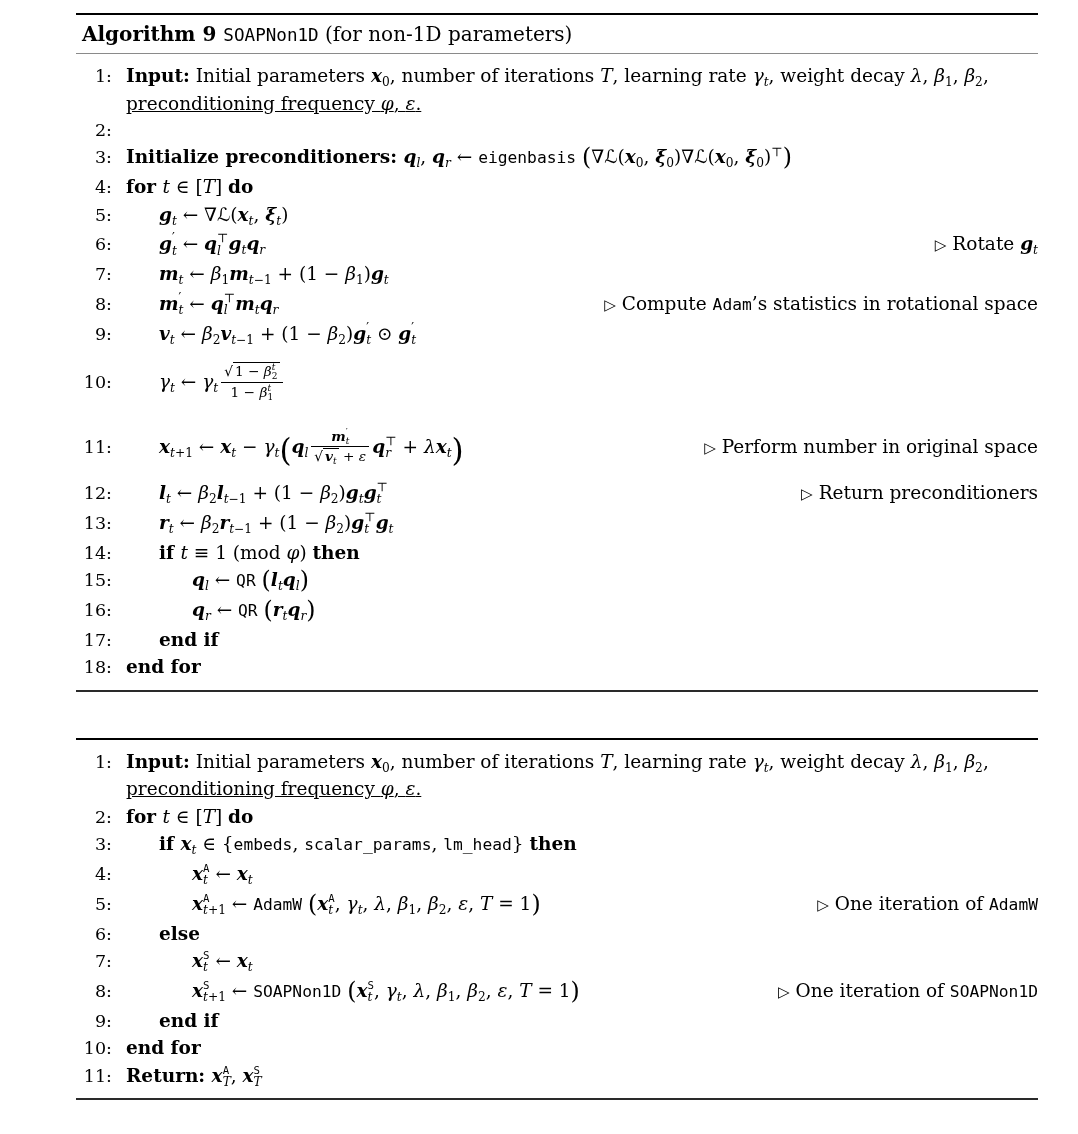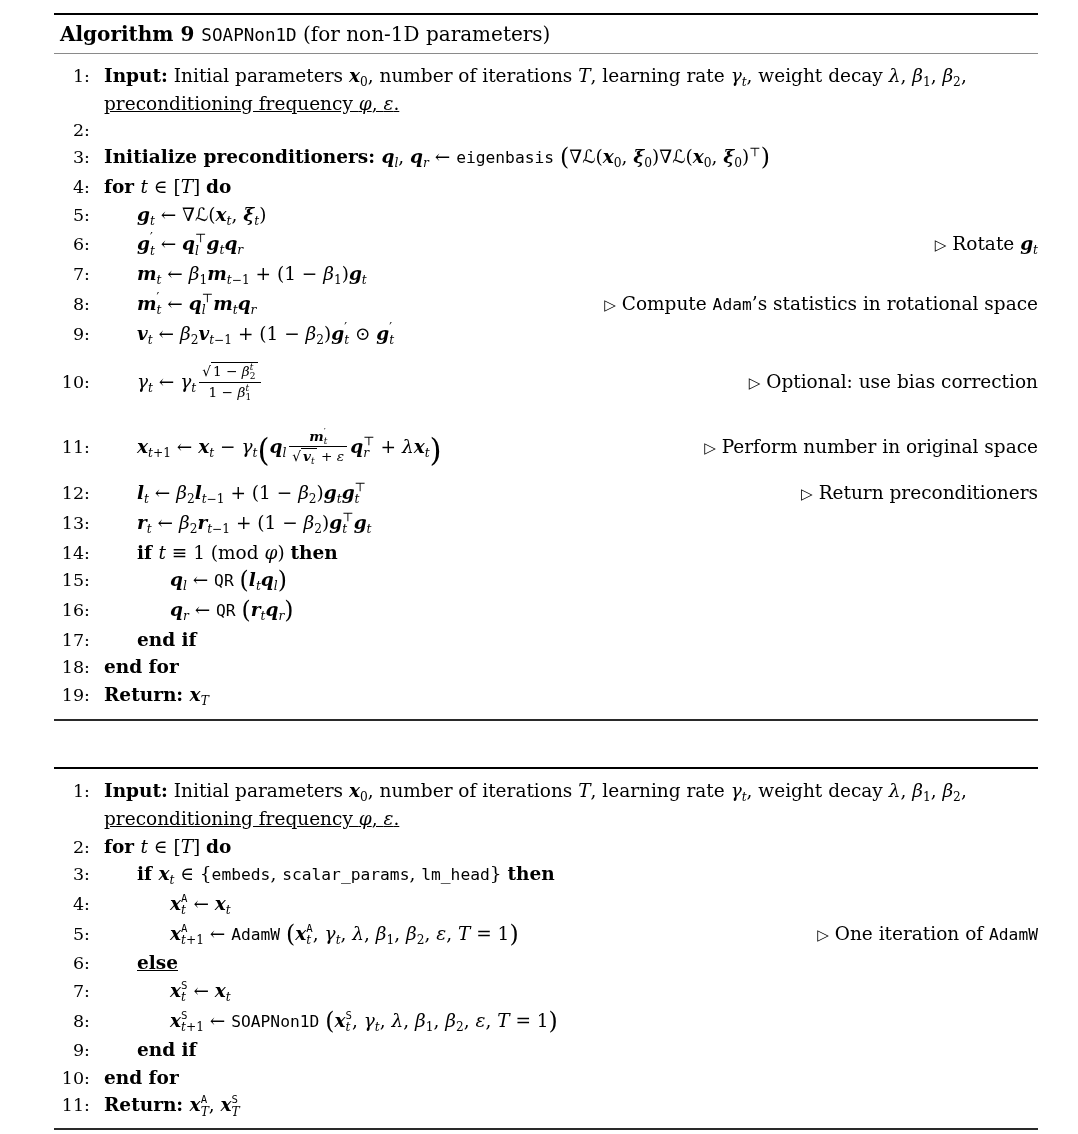--- a/index.html
+++ b/index.html
@@ -2,21 +2,21 @@
 <html><head>
 <meta charset="utf-8">
 <style>
   html,body{margin:0;padding:0;}
   body{
     width:1078px;height:1134px;overflow:hidden;
     background:#ffffff;color:#000000;
     font-family:"DejaVu Serif","DejaVu Sans",serif;
     font-size:18.5px;
   }
-  .page{box-sizing:border-box;padding:13px 40px 0 54px;}
+  .page{box-sizing:border-box;padding:13px 40px 0 76px;}
   .algorithm{border-top:2.5px solid #000;border-bottom:2px solid #2a2a2a;}
   .algorithm.second{margin-top:46px;}
   .alg-title{font-size:20px;padding:7px 0 7px 6px;border-bottom:1.5px solid #8a8a8a;}
   .alg-body{padding:8px 0 9px;}
   .alg-line{display:flex;align-items:baseline;padding:1px 0;line-height:1.38;}
   .ln{flex:none;width:36px;text-align:right;font-size:17.5px;}
   .lc{}
   .lc2{display:block;text-decoration:underline;}
   .cmt{margin-left:auto;padding-left:12px;white-space:nowrap;text-align:center;}
   
@@ -82,21 +82,20 @@
           <span class="lc" style="padding-left: 47px;"><span class="g-bi">m</span><span class="ss"><span class="ssu"><span class="g-r">′</span></span><span class="ssd"><span class="g-i">t</span></span></span><span class="g-r"> ← </span><span class="g-bi">q</span><span class="ss"><span class="ssu"><span class="g-r">⊤</span></span><span class="ssd"><span class="g-i">l</span></span></span><span class="g-bi">m</span><span class="sb"><span class="g-i">t</span></span><span class="g-bi">q</span><span class="sb"><span class="g-i">r</span></span></span>
           <span class="cmt"><span class="g-tri">▷</span><span class="g-r"> Compute </span><span class="g-m">Adam</span><span class="g-r">’s statistics in rotational space</span></span>
         </div>
         <div class="alg-line">
           <span class="ln">9:</span>
           <span class="lc" style="padding-left: 47px;"><span class="g-bi">v</span><span class="sb"><span class="g-i">t</span></span><span class="g-r"> ← </span><span class="g-i">β</span><span class="sb"><span class="g-r">2</span></span><span class="g-bi">v</span><span class="sb"><span class="g-i">t</span><span class="g-r">−1</span></span><span class="g-r"> + (1 − </span><span class="g-i">β</span><span class="sb"><span class="g-r">2</span></span><span class="g-r">)</span><span class="g-bi">g</span><span class="ss"><span class="ssu"><span class="g-r">′</span></span><span class="ssd"><span class="g-i">t</span></span></span><span class="g-r"> ⊙ </span><span class="g-bi">g</span><span class="ss"><span class="ssu"><span class="g-r">′</span></span><span class="ssd"><span class="g-i">t</span></span></span></span>
         </div>
         <div class="alg-line">
           <span class="ln">10:</span>
           <span class="lc" style="padding-left: 47px;"><span class="g-i">γ</span><span class="sb"><span class="g-i">t</span></span><span class="g-r"> ← </span><span class="g-i">γ</span><span class="sb"><span class="g-i">t</span></span><span class="fr"><span class="fn"><span class="sq"><span class="sqr">√</span><span class="sqa"><span class="g-r">1 − </span><span class="g-i">β</span><span class="ss"><span class="ssu"><span class="g-i">t</span></span><span class="ssd"><span class="g-r">2</span></span></span></span></span></span><span class="fd"><span class="g-r">1 − </span><span class="g-i">β</span><span class="ss"><span class="ssu"><span class="g-i">t</span></span><span class="ssd"><span class="g-r">1</span></span></span></span></span></span>
-          <span class="cmt"><span class="g-tri">▷</span><span class="g-r"> Optional: use bias correction</span></span>
         </div>
         <div class="alg-line">
           <span class="ln">11:</span>
           <span class="lc" style="padding-left: 47px;"><span class="g-bi">x</span><span class="sb"><span class="g-i">t</span><span class="g-r">+1</span></span><span class="g-r"> ← </span><span class="g-bi">x</span><span class="sb"><span class="g-i">t</span></span><span class="g-r"> − </span><span class="g-i">γ</span><span class="sb"><span class="g-i">t</span></span><span class="g-Big">(</span><span class="g-bi">q</span><span class="sb"><span class="g-i">l</span></span><span class="fr"><span class="fn"><span class="g-bi">m</span><span class="ss"><span class="ssu"><span class="g-r">′</span></span><span class="ssd"><span class="g-i">t</span></span></span></span><span class="fd"><span class="sq"><span class="sqr">√</span><span class="sqa"><span class="g-bi">v</span><span class="sb"><span class="g-i">t</span></span></span></span><span class="g-r"> + </span><span class="g-i">ε</span></span></span><span class="g-bi">q</span><span class="ss"><span class="ssu"><span class="g-r">⊤</span></span><span class="ssd"><span class="g-i">r</span></span></span><span class="g-r"> + </span><span class="g-i">λ</span><span class="g-bi">x</span><span class="sb"><span class="g-i">t</span></span><span class="g-Big">)</span></span>
           <span class="cmt"><span class="g-tri">▷</span><span class="g-r"> Perform number in original space</span></span>
         </div>
         <div class="alg-line">
           <span class="ln">12:</span>
           <span class="lc" style="padding-left: 47px;"><span class="g-bi">l</span><span class="sb"><span class="g-i">t</span></span><span class="g-r"> ← </span><span class="g-i">β</span><span class="sb"><span class="g-r">2</span></span><span class="g-bi">l</span><span class="sb"><span class="g-i">t</span><span class="g-r">−1</span></span><span class="g-r"> + (1 − </span><span class="g-i">β</span><span class="sb"><span class="g-r">2</span></span><span class="g-r">)</span><span class="g-bi">g</span><span class="sb"><span class="g-i">t</span></span><span class="g-bi">g</span><span class="ss"><span class="ssu"><span class="g-r">⊤</span></span><span class="ssd"><span class="g-i">t</span></span></span></span>
           <span class="cmt"><span class="g-tri">▷</span><span class="g-r"> Return preconditioners</span></span>
@@ -118,24 +117,20 @@
           <span class="lc" style="padding-left: 80px;"><span class="g-bi">q</span><span class="sb"><span class="g-i">r</span></span><span class="g-r"> ← </span><span class="g-m">QR</span><span class="g-r"> </span><span class="g-big">(</span><span class="g-bi">r</span><span class="sb"><span class="g-i">t</span></span><span class="g-bi">q</span><span class="sb"><span class="g-i">r</span></span><span class="g-big">)</span></span>
         </div>
         <div class="alg-line">
           <span class="ln">17:</span>
           <span class="lc" style="padding-left: 47px;"><span class="g-b">end if</span></span>
         </div>
         <div class="alg-line">
           <span class="ln">18:</span>
           <span class="lc" style="padding-left: 14px;"><span class="g-b">end for</span></span>
         </div>
-        <div class="alg-line">
-          <span class="ln">19:</span>
-          <span class="lc" style="padding-left: 14px;"><span class="g-b">Return: </span><span class="g-bi">x</span><span class="sb"><span class="g-i">T</span></span></span>
-        </div>
       </div>
   </section>
 
   <section class="algorithm second" style="border-top-color: rgb(0, 0, 0); border-bottom-color: rgb(42, 42, 42);">
     <div class="alg-body">
         <div class="alg-line">
           <span class="ln">1:</span>
           <span class="lc" style="padding-left: 14px;"><span class="g-b">Input:</span><span class="g-r"> Initial parameters </span><span class="g-bi">x</span><span class="sb"><span class="g-r">0</span></span><span class="g-r">, number of iterations </span><span class="g-i">T</span><span class="g-r">, learning rate </span><span class="g-i">γ</span><span class="sb"><span class="g-i">t</span></span><span class="g-r">, weight decay </span><span class="g-i">λ</span><span class="g-r">, </span><span class="g-i">β</span><span class="sb"><span class="g-r">1</span></span><span class="g-r">, </span><span class="g-i">β</span><span class="sb"><span class="g-r">2</span></span><span class="g-r">,</span><span class="lc2" style="display: block;"><span class="g-r">preconditioning frequency </span><span class="g-i">φ</span><span class="g-r">, </span><span class="g-i">ε</span><span class="g-r">.</span></span></span>
         </div>
         <div class="alg-line">
@@ -150,29 +145,30 @@
           <span class="ln">4:</span>
           <span class="lc" style="padding-left: 80px;"><span class="g-bi">x</span><span class="ss"><span class="ssu"><span class="g-m">A</span></span><span class="ssd"><span class="g-i">t</span></span></span><span class="g-r"> ← </span><span class="g-bi">x</span><span class="sb"><span class="g-i">t</span></span></span>
         </div>
         <div class="alg-line">
           <span class="ln">5:</span>
           <span class="lc" style="padding-left: 80px;"><span class="g-bi">x</span><span class="ss"><span class="ssu"><span class="g-m">A</span></span><span class="ssd"><span class="g-i">t</span><span class="g-r">+1</span></span></span><span class="g-r"> ← </span><span class="g-m">AdamW</span><span class="g-r"> </span><span class="g-big">(</span><span class="g-bi">x</span><span class="ss"><span class="ssu"><span class="g-m">A</span></span><span class="ssd"><span class="g-i">t</span></span></span><span class="g-r">, </span><span class="g-i">γ</span><span class="sb"><span class="g-i">t</span></span><span class="g-r">, </span><span class="g-i">λ</span><span class="g-r">, </span><span class="g-i">β</span><span class="sb"><span class="g-r">1</span></span><span class="g-r">, </span><span class="g-i">β</span><span class="sb"><span class="g-r">2</span></span><span class="g-r">, </span><span class="g-i">ε</span><span class="g-r">, </span><span class="g-i">T</span><span class="g-r"> = 1</span><span class="g-big">)</span></span>
           <span class="cmt"><span class="g-tri">▷</span><span class="g-r"> One iteration of </span><span class="g-m">AdamW</span></span>
         </div>
         <div class="alg-line">
           <span class="ln">6:</span>
-          <span class="lc" style="padding-left: 47px; text-decoration: underline;"><span class="g-b">else</span></span>
+          <span class="lc" style="padding-left: 47px;"><span class="g-b">else</span></span>
         </div>
         <div class="alg-line">
           <span class="ln">7:</span>
           <span class="lc" style="padding-left: 80px;"><span class="g-bi">x</span><span class="ss"><span class="ssu"><span class="g-m">S</span></span><span class="ssd"><span class="g-i">t</span></span></span><span class="g-r"> ← </span><span class="g-bi">x</span><span class="sb"><span class="g-i">t</span></span></span>
         </div>
         <div class="alg-line">
           <span class="ln">8:</span>
           <span class="lc" style="padding-left: 80px;"><span class="g-bi">x</span><span class="ss"><span class="ssu"><span class="g-m">S</span></span><span class="ssd"><span class="g-i">t</span><span class="g-r">+1</span></span></span><span class="g-r"> ← </span><span class="g-m">SOAPNon1D</span><span class="g-r"> </span><span class="g-big">(</span><span class="g-bi">x</span><span class="ss"><span class="ssu"><span class="g-m">S</span></span><span class="ssd"><span class="g-i">t</span></span></span><span class="g-r">, </span><span class="g-i">γ</span><span class="sb"><span class="g-i">t</span></span><span class="g-r">, </span><span class="g-i">λ</span><span class="g-r">, </span><span class="g-i">β</span><span class="sb"><span class="g-r">1</span></span><span class="g-r">, </span><span class="g-i">β</span><span class="sb"><span class="g-r">2</span></span><span class="g-r">, </span><span class="g-i">ε</span><span class="g-r">, </span><span class="g-i">T</span><span class="g-r"> = 1</span><span class="g-big">)</span></span>
+          <span class="cmt"><span class="g-tri">▷</span><span class="g-r"> One iteration of </span><span class="g-m">SOAPNon1D</span></span>
         </div>
         <div class="alg-line">
           <span class="ln">9:</span>
           <span class="lc" style="padding-left: 47px;"><span class="g-b">end if</span></span>
         </div>
         <div class="alg-line">
           <span class="ln">10:</span>
           <span class="lc" style="padding-left: 14px;"><span class="g-b">end for</span></span>
         </div>
         <div class="alg-line">

